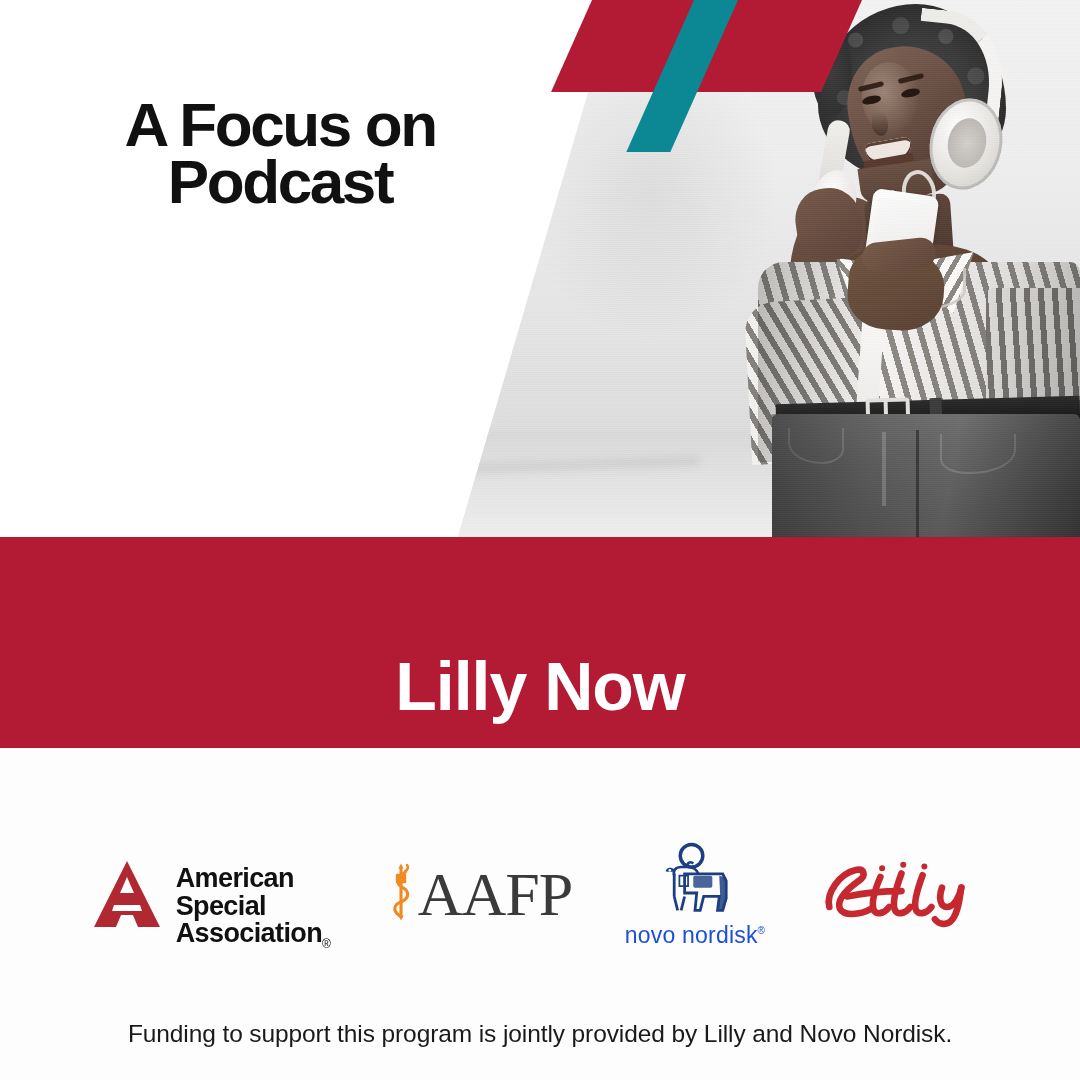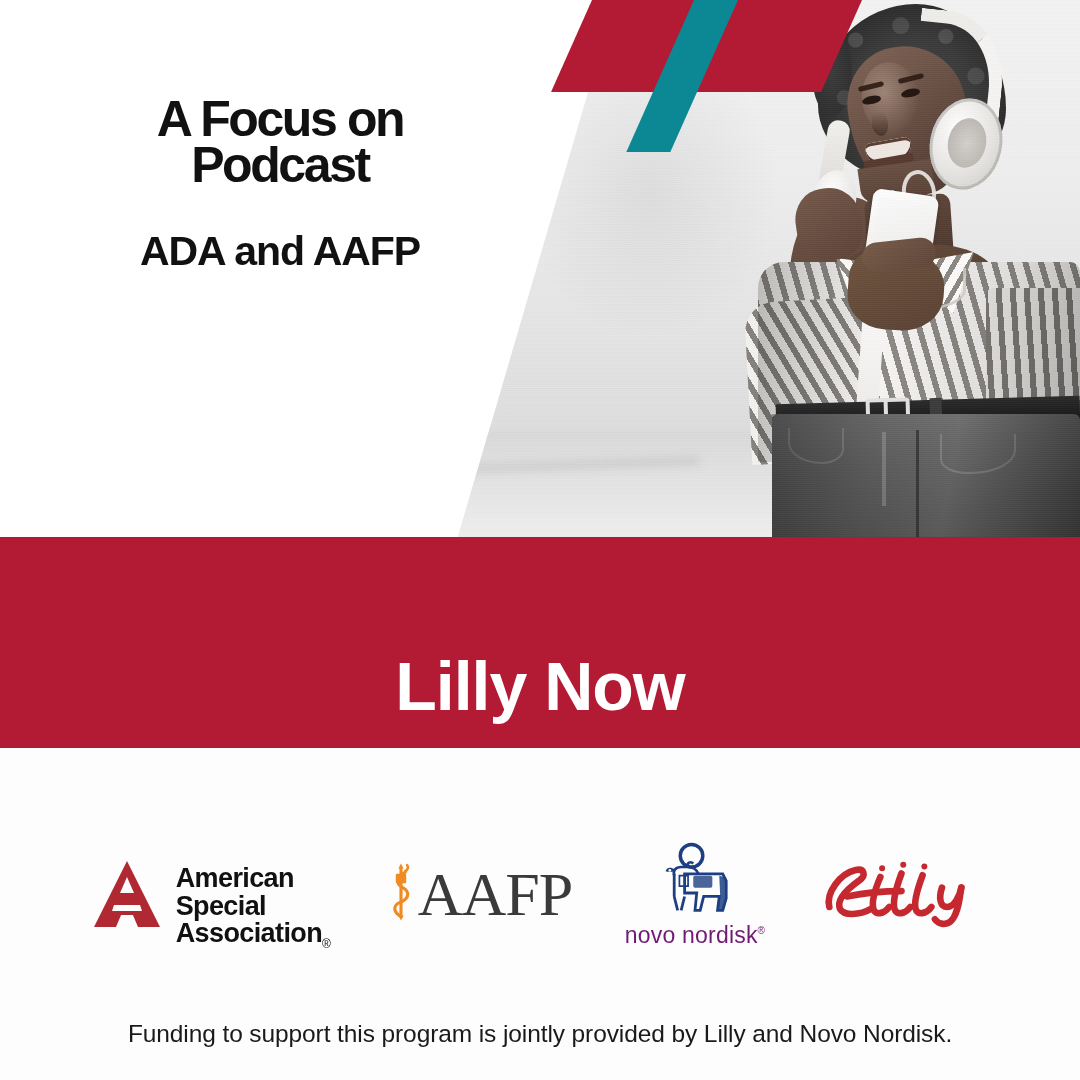--- a/index.html
+++ b/index.html
@@ -354,21 +354,21 @@
     padding-top:86px;
   }
 
   
   .headline-wrap {
     position:absolute; left:0; top:0; width:560px; height:537px;
     z-index:6; padding:96px 56px 0 56px;
     text-align:center;
   }
   .headline {
-    font-size:50px; font-weight:bold; line-height:.92; color:#111111;
+    font-size:62px; font-weight:bold; line-height:.92; color:#111111;
     letter-spacing:-2.4px;
   }
   .subheadline {
     margin-top:38px;
     font-size:41px; font-weight:bold; line-height:1.22; color:#111111;
     letter-spacing:-1.1px;
   }
 
   
   .bottom {
@@ -496,21 +496,20 @@
         <div class="photo-fade-left"></div>
       </div>
     </div>
 
     <div class="headline-wrap">
       <div class="headline" style="color: rgb(17, 17, 17);">
         <div>A Focus on</div>
         <div>Podcast</div>
       </div>
       <div class="subheadline" style="color: rgb(17, 17, 17);">
-        <div>ADA and AAFP</div>
       </div>
     </div>
   </div>
 
   <div class="slash slash-red-block" style="background: rgb(179, 27, 52);"></div>
   <div class="slash slash-red-wide" style="background: rgb(179, 27, 52);"></div>
   <div class="slash slash-teal" style="background: rgb(12, 135, 148);"></div>
 
   <div class="cta-band" style="background: rgb(179, 27, 52);"></div>
   <div class="cta-text" style="color: rgb(255, 255, 255);">
@@ -566,21 +565,21 @@
               <path d="M37 33 C31 29, 27 31, 26 35 C29 36, 33 36, 36 35" fill="#1C3F81"></path>
               <path d="M52 30 C50 25, 55 23, 58 26" fill="none" stroke="#1C3F81" stroke-width="3"></path>
               <path d="M36 38 L36 64 M36 64 L40 80 M48 64 L44 80" fill="none" stroke="#1C3F81" stroke-width="3.2"></path>
               <path d="M64 38 L92 38 L96 46 L96 66 L92 80 L86 80 L88 64 L70 64 L66 80 L60 80 L62 60 L48 60 L48 38 Z" fill="none" stroke="#1C3F81" stroke-width="3.2"></path>
               <path d="M88 40 L96 42 L96 70 L90 80 L86 80 L89 62 Z" fill="#1C3F81" opacity=".85"></path>
               <rect x="58" y="40" width="22" height="14" rx="2" fill="#1C3F81" opacity=".8"></rect>
               <path d="M42 40 L52 40 L52 52 L42 52 Z" fill="none" stroke="#1C3F81" stroke-width="2"></path>
               <circle cx="31" cy="34" r="1.6" fill="#fff"></circle>
             </svg>
           </div>
-          <div class="novo-txt" style="color: #701a75;">
+          <div class="novo-txt" style="color: #1d4ed8;">
             <span>novo nordisk</span><span class="reg">®</span>
           </div>
         </div>
       </div>
 
       <div class="logo-cell cell-lilly">
         <div>
           <svg viewBox="0 0 200 86" width="176" height="76">
             <g fill="none" stroke="#C5282F" stroke-width="7.5" stroke-linecap="round" stroke-linejoin="round">
               <path d="M14 60 C10 44, 26 22, 44 18 C54 16, 56 24, 48 30 C34 40, 22 52, 26 62 C30 70, 48 70, 62 62"></path>

